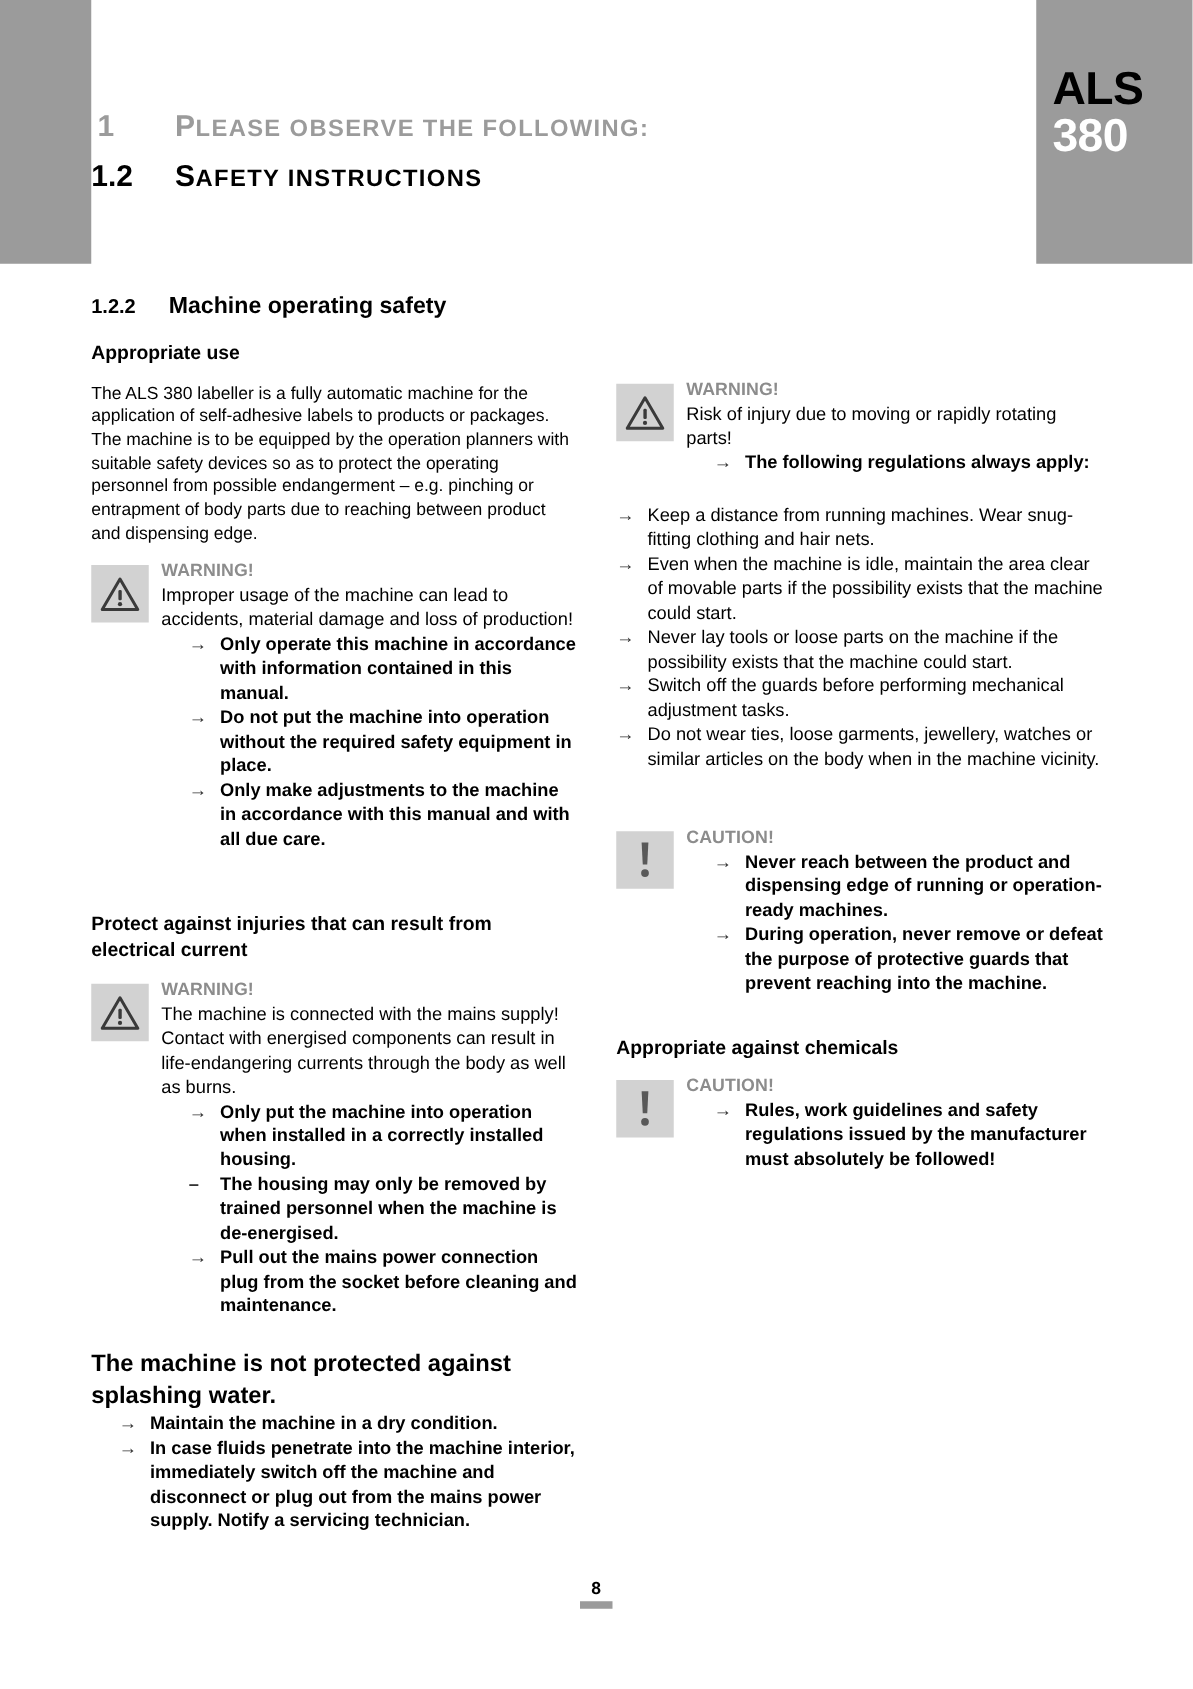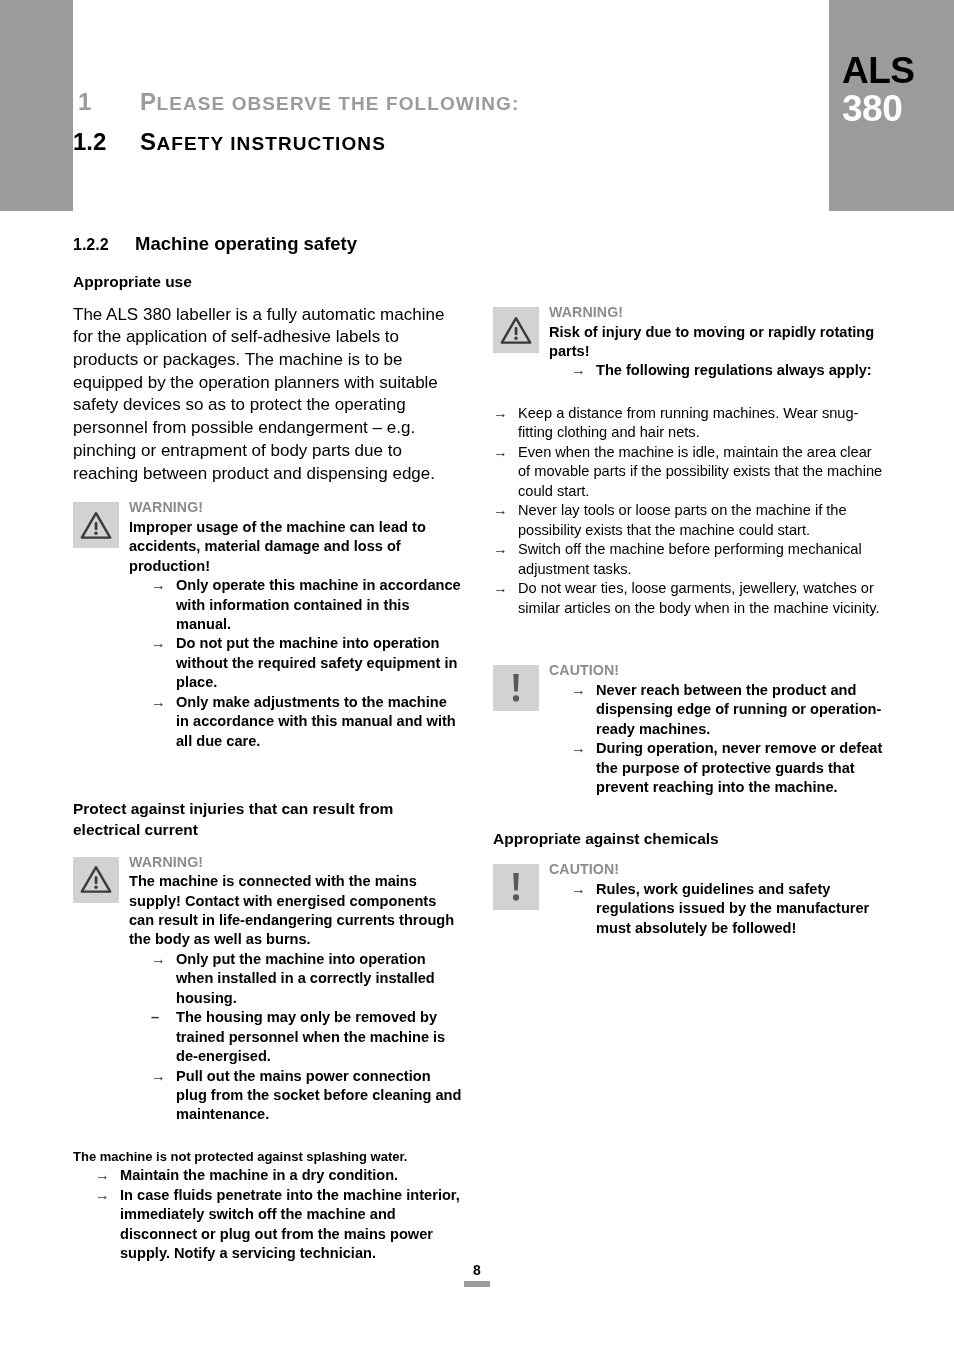--- a/index.html
+++ b/index.html
@@ -122,21 +122,21 @@
   h3.block-head {
     margin: 0 0 13px 0;
     font-size: 15.5px;
     font-weight: bold;
     line-height: 1.33;
   }
   h3.block-head.tight { margin-bottom: 11px; }
 
   p.body-text {
     margin: 0 0 14px 0;
-    font-size: 17px;
+    font-size: 14px;
     line-height: 1.335;
     text-align: left;
   }
 
   
   .admon {
     position: relative;
     margin: 0 0 14px 0;
     padding-left: 56px;
     min-height: 52px;
@@ -154,21 +154,21 @@
   .admon-label {
     font-size: 14.2px;
     font-weight: bold;
     color: #8c8c8c;
     line-height: 1.24;
     margin-bottom: 1px;
     letter-spacing: 0.1px;
   }
   .admon-body {
     font-size: 14.6px;
-    font-weight: bold;
+    font-weight: normal;
     line-height: 1.33;
   }
 
   
   ul.arrow-list {
     list-style: none;
     margin: 0;
     padding: 0;
   }
   ul.arrow-list li {
@@ -190,21 +190,21 @@
   ul.arrow-list.plain li { font-weight: normal; }
   .admon ul.arrow-list { margin-top: 0; }
 
   .gap-sm { height: 9px; }
   .gap-md { height: 18px; }
   .gap-lg { height: 34px; }
   .gap-xl { height: 44px; }
 
   p.lead-bold {
     margin: 0 0 1px 0;
-    font-size: 13px;
+    font-size: 19px;
     font-weight: bold;
     line-height: 1.335;
   }
 
   
   .footer {
     position: absolute;
     left: 0; top: 1263px;
     width: 954px;
     text-align: center;
@@ -319,21 +319,21 @@
         <li><span class="mk">→</span><span>The following regulations always apply:</span></li>
       </ul>
     </div>
 
     <div class="gap-sm"></div>
 
     <ul class="arrow-list plain">
       <li><span class="mk">→</span><span>Keep a distance from running machines. Wear snug-fitting clothing and hair nets.</span></li>
       <li><span class="mk">→</span><span>Even when the machine is idle, maintain the area clear of movable parts if the possibility exists that the machine could start.</span></li>
       <li><span class="mk">→</span><span>Never lay tools or loose parts on the machine if the possibility exists that the machine could start.</span></li>
-      <li><span class="mk">→</span><span>Switch off the machine before performing mechanical adjustment tasks.</span></li>
+      <li><span class="mk">→</span><span>Switch off the guards before performing mechanical adjustment tasks.</span></li>
       <li><span class="mk">→</span><span>Do not wear ties, loose garments, jewellery, watches or similar articles on the body when in the machine vicinity.</span></li>
     </ul>
 
     <div class="gap-xl"></div>
 
     <div class="admon">
       <span class="admon-icon">
         <svg width="16" height="32" viewBox="0 0 16 32" aria-hidden="true">
           <path d="M5.3 2 h5.4 l-0.9 17.6 h-3.6 Z" fill="#595959"></path>
           <circle cx="8" cy="26.4" r="3.1" fill="#595959"></circle>

